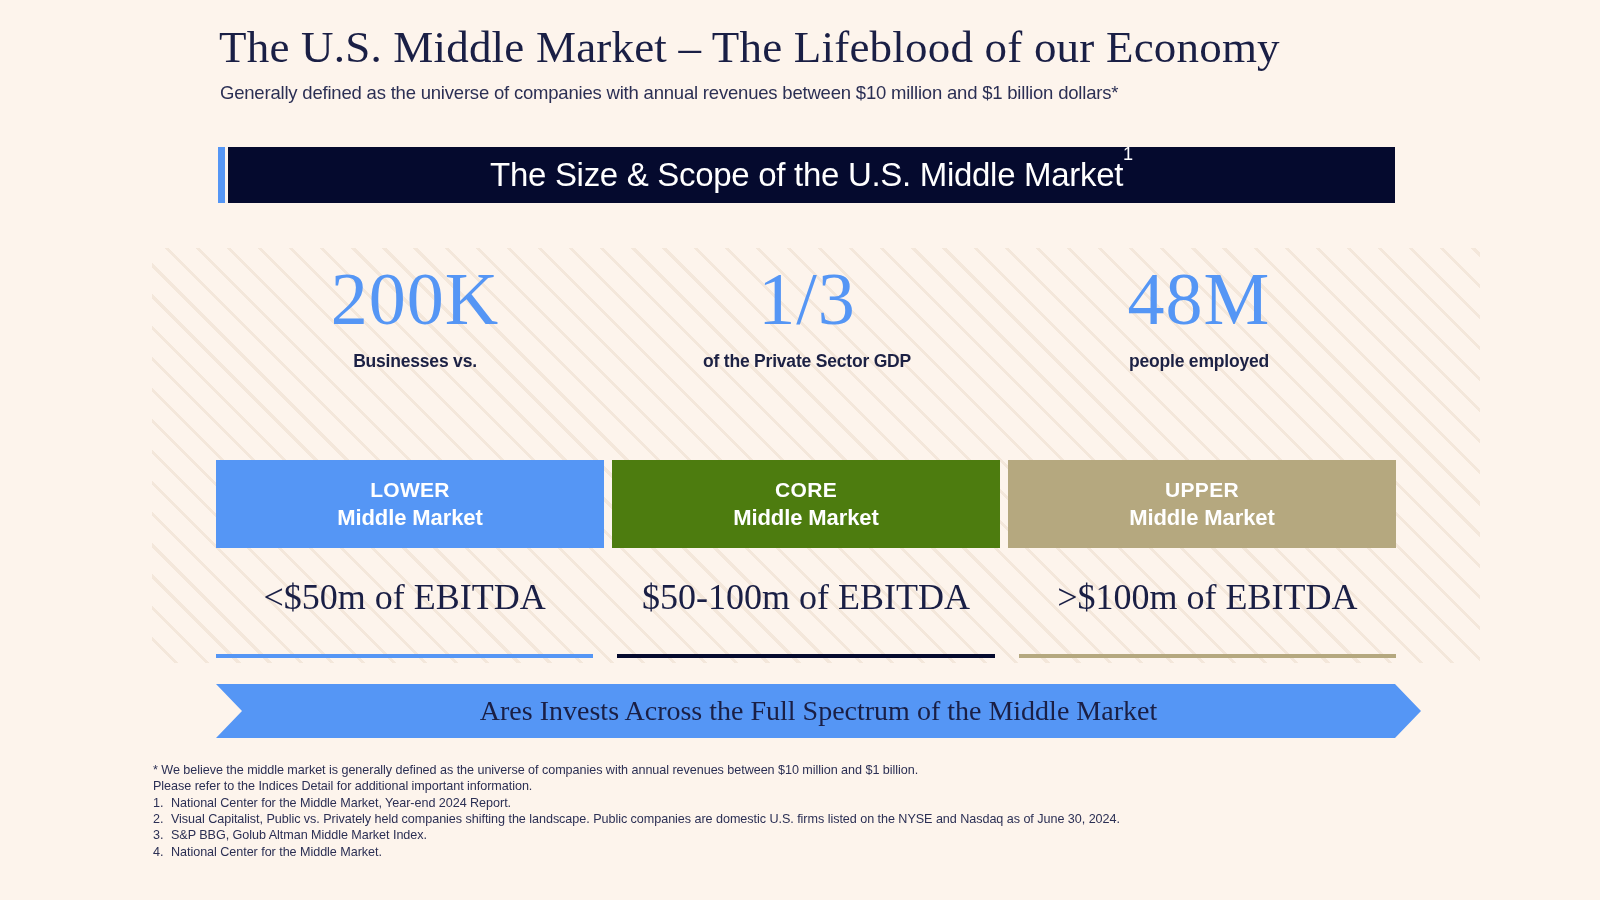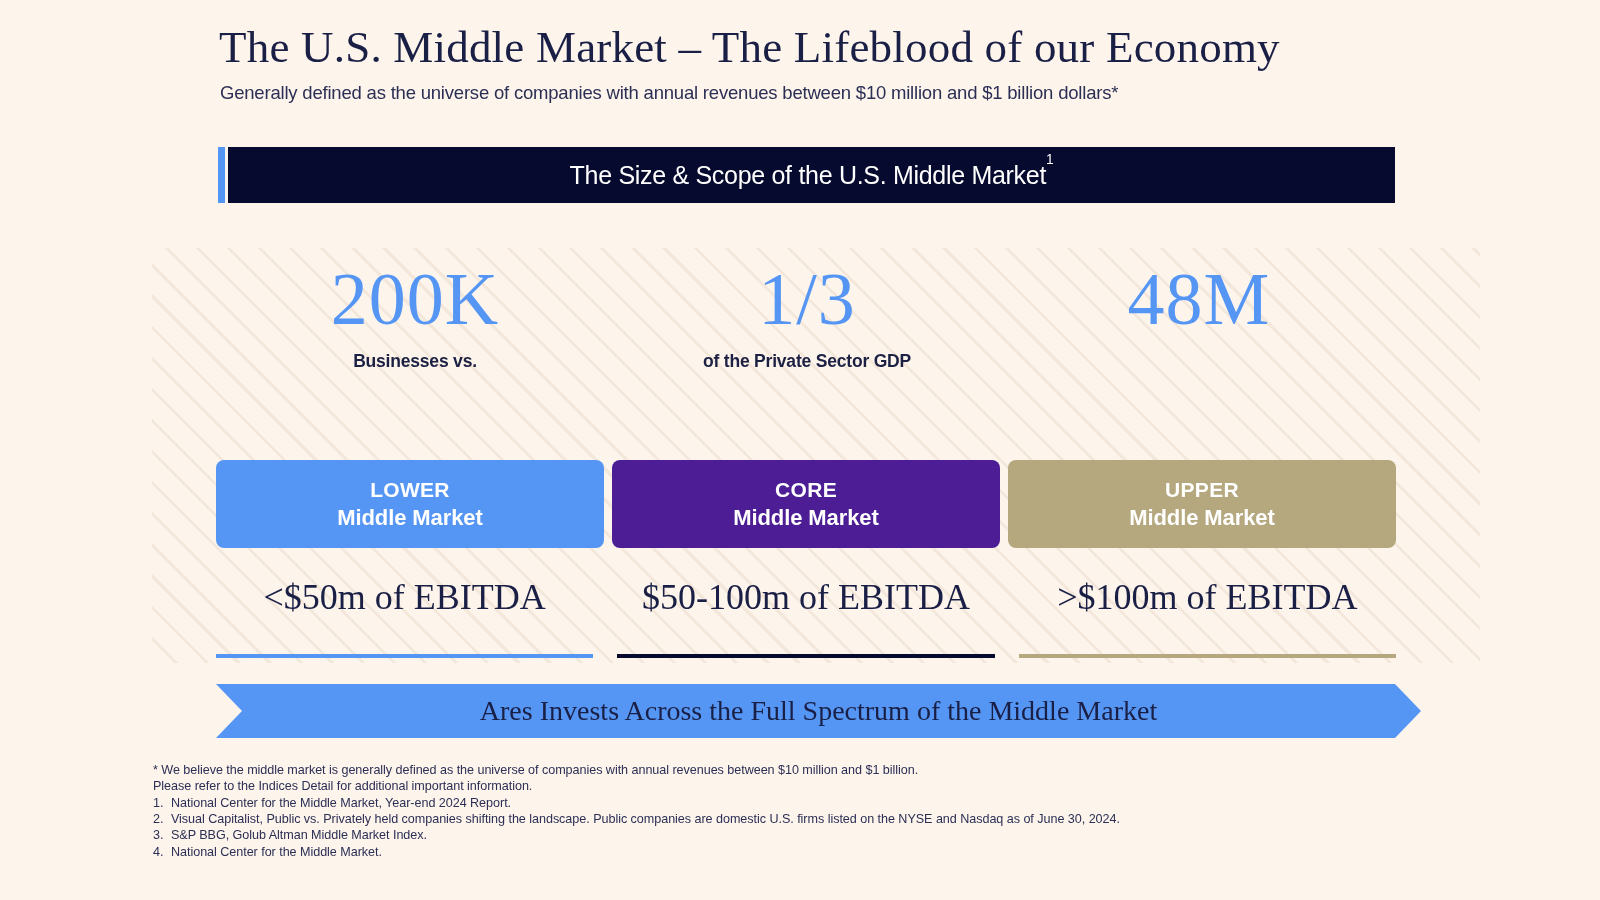--- a/index.html
+++ b/index.html
@@ -65,21 +65,21 @@
     width: 1167px;
     height: 56px;
     background: #050A2E;
     display: flex;
     align-items: center;
     justify-content: center;
   }
 
   .bar-label {
     color: #FFFFFF;
-    font-size: 25px;
+    font-size: 33px;
     letter-spacing: -0.3px;
     white-space: nowrap;
   }
   .bar-label sup { font-size: 0.55em; top: -0.75em; position: relative; }
 
   
   .stripes {
     position: absolute;
     left: 152px;
     top: 248px;
@@ -138,21 +138,20 @@
     display: flex;
     gap: 8px;
   }
   .segment {
     flex: 1 1 0;
     display: flex;
     flex-direction: column;
     align-items: center;
     justify-content: center;
     color: #FFFFFF;
-    border-radius: 8px;
   }
   .seg-tier {
     font-size: 21px;
     font-weight: bold;
     letter-spacing: 0.3px;
     line-height: 1.32;
   }
   .seg-sub {
     font-size: 22px;
     font-weight: bold;
@@ -257,29 +256,32 @@
       </div>
     </div>
     <div class="stat">
       <div class="stat-value">1/3</div>
       <div class="stat-label">
         <span>of the Private Sector GDP</span>
       </div>
     </div>
     <div class="stat">
       <div class="stat-value">48M</div>
+      <div class="stat-label">
+        <span>people employed</span>
+      </div>
     </div>
   </div>
 
   <div class="segments">
     <div class="segment" style="background: rgb(85, 150, 245);">
       <div class="seg-tier">LOWER</div>
       <div class="seg-sub">Middle Market</div>
     </div>
-    <div class="segment" style="background: #4c1d95; text-align: center;">
+    <div class="segment" style="background: #4d7c0f; text-align: center;">
       <div class="seg-tier">CORE</div>
       <div class="seg-sub">Middle Market</div>
     </div>
     <div class="segment" style="background: rgb(181, 168, 127);">
       <div class="seg-tier">UPPER</div>
       <div class="seg-sub">Middle Market</div>
     </div>
   </div>
 
   <div class="ebitda-row">

